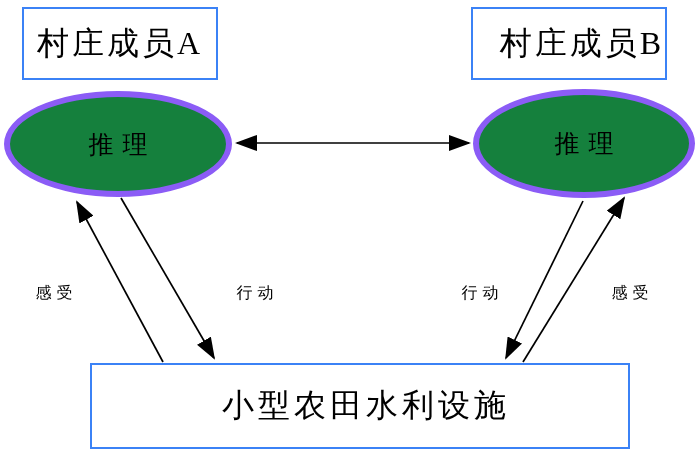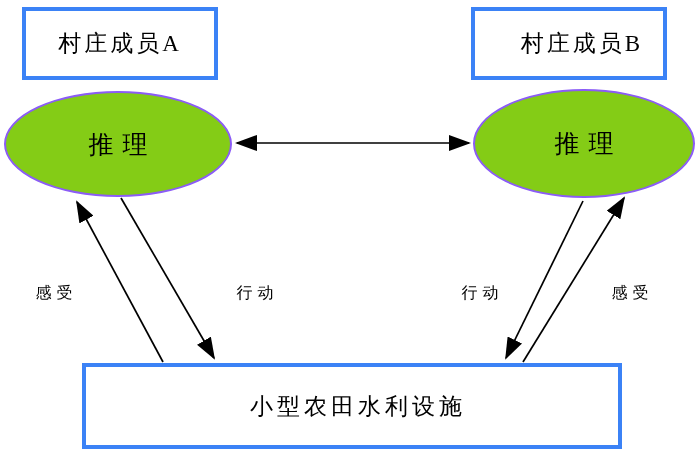--- a/index.html
+++ b/index.html
@@ -11,38 +11,38 @@
     position: relative;
     width: 700px;
     height: 458px;
     background: #ffffff;
     font-family: "Liberation Serif", "DejaVu Serif", serif;
     color: #000000;
     overflow: hidden;
   }
   .rect-node {
     position: absolute;
-    border: 4px solid #3b82f6;
+    border: 2px solid #3b82f6;
     background: #ffffff;
     display: flex;
     align-items: center;
     justify-content: center;
-    font-size: 23px;
+    font-size: 32px;
     letter-spacing: 3px;
     box-sizing: border-box;
     white-space: nowrap;
   }
   .box-a { left: 22px; top: 7px; width: 196px; height: 73px; }
   .box-b { left: 471px; top: 7px; width: 196px; height: 73px; padding-left: 26px; }
-  .box-facility { left: 82px; top: 363px; width: 540px; height: 86px; letter-spacing: 4px; padding-left: 12px; }
+  .box-facility { left: 90px; top: 363px; width: 540px; height: 86px; letter-spacing: 4px; padding-left: 12px; }
   .ellipse-node {
     position: absolute;
-    border: 2px solid #8b5cf6;
+    border: 6px solid #8b5cf6;
     border-radius: 50%;
-    background: #84cc16;
+    background: #15803d;
     display: flex;
     align-items: center;
     justify-content: center;
     font-size: 25px;
     letter-spacing: 9px;
     padding-left: 9px; 
     box-sizing: border-box;
     white-space: nowrap;
   }
   .ellipse-a { left: 4px; top: 91px; width: 228px; height: 106px; }

